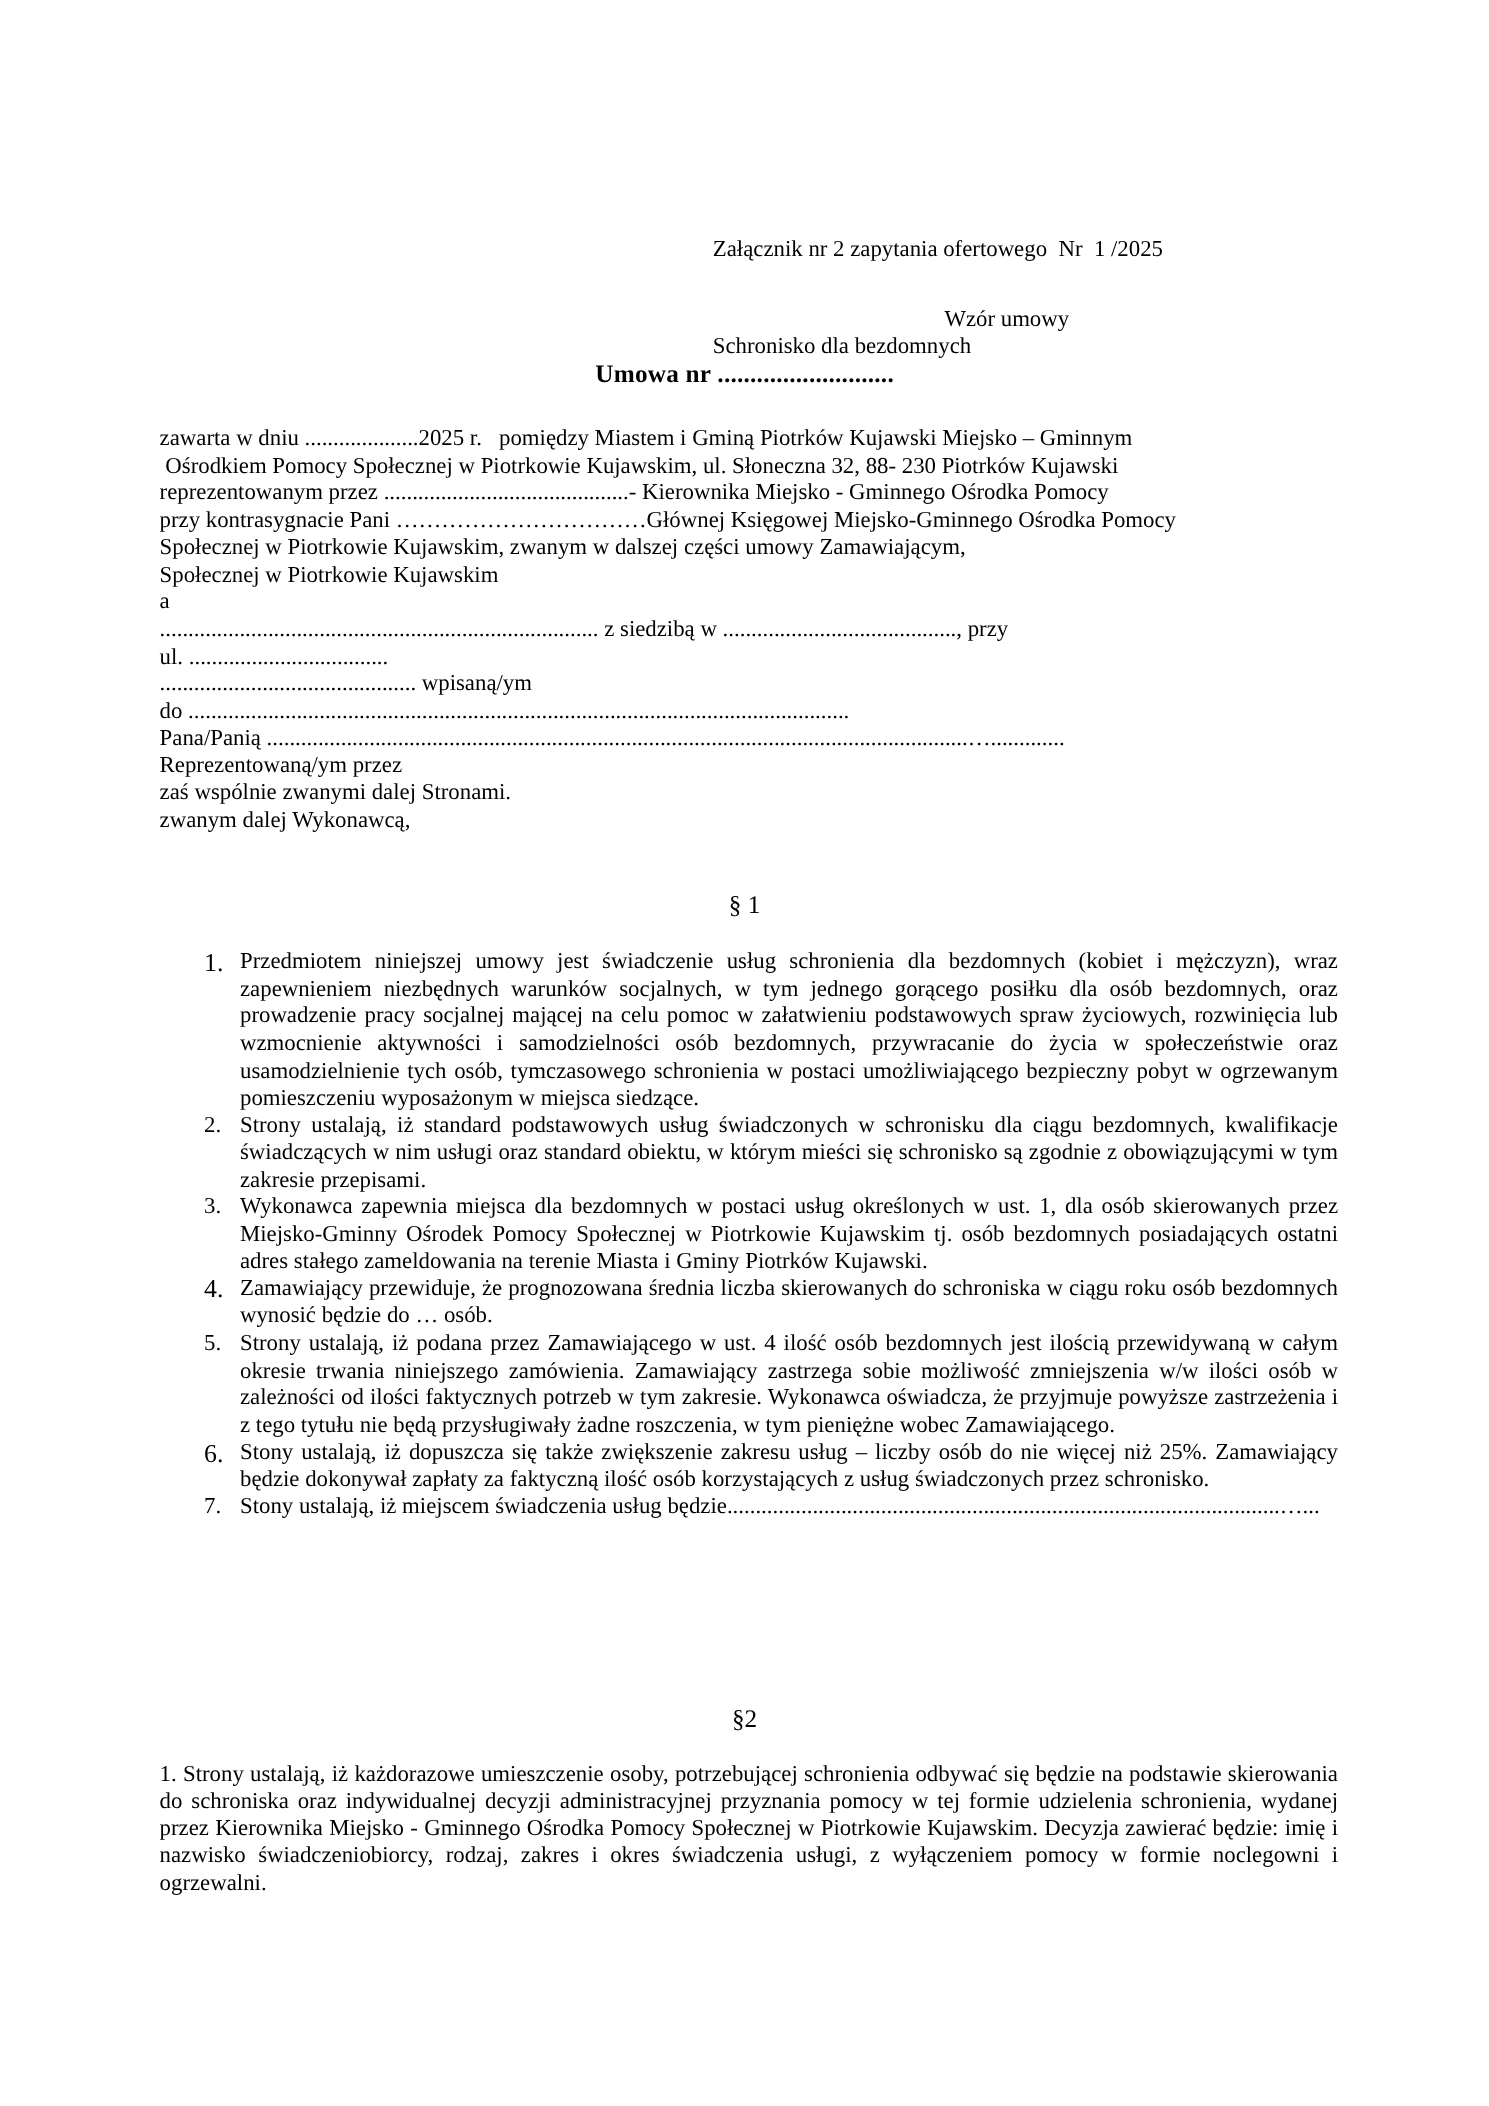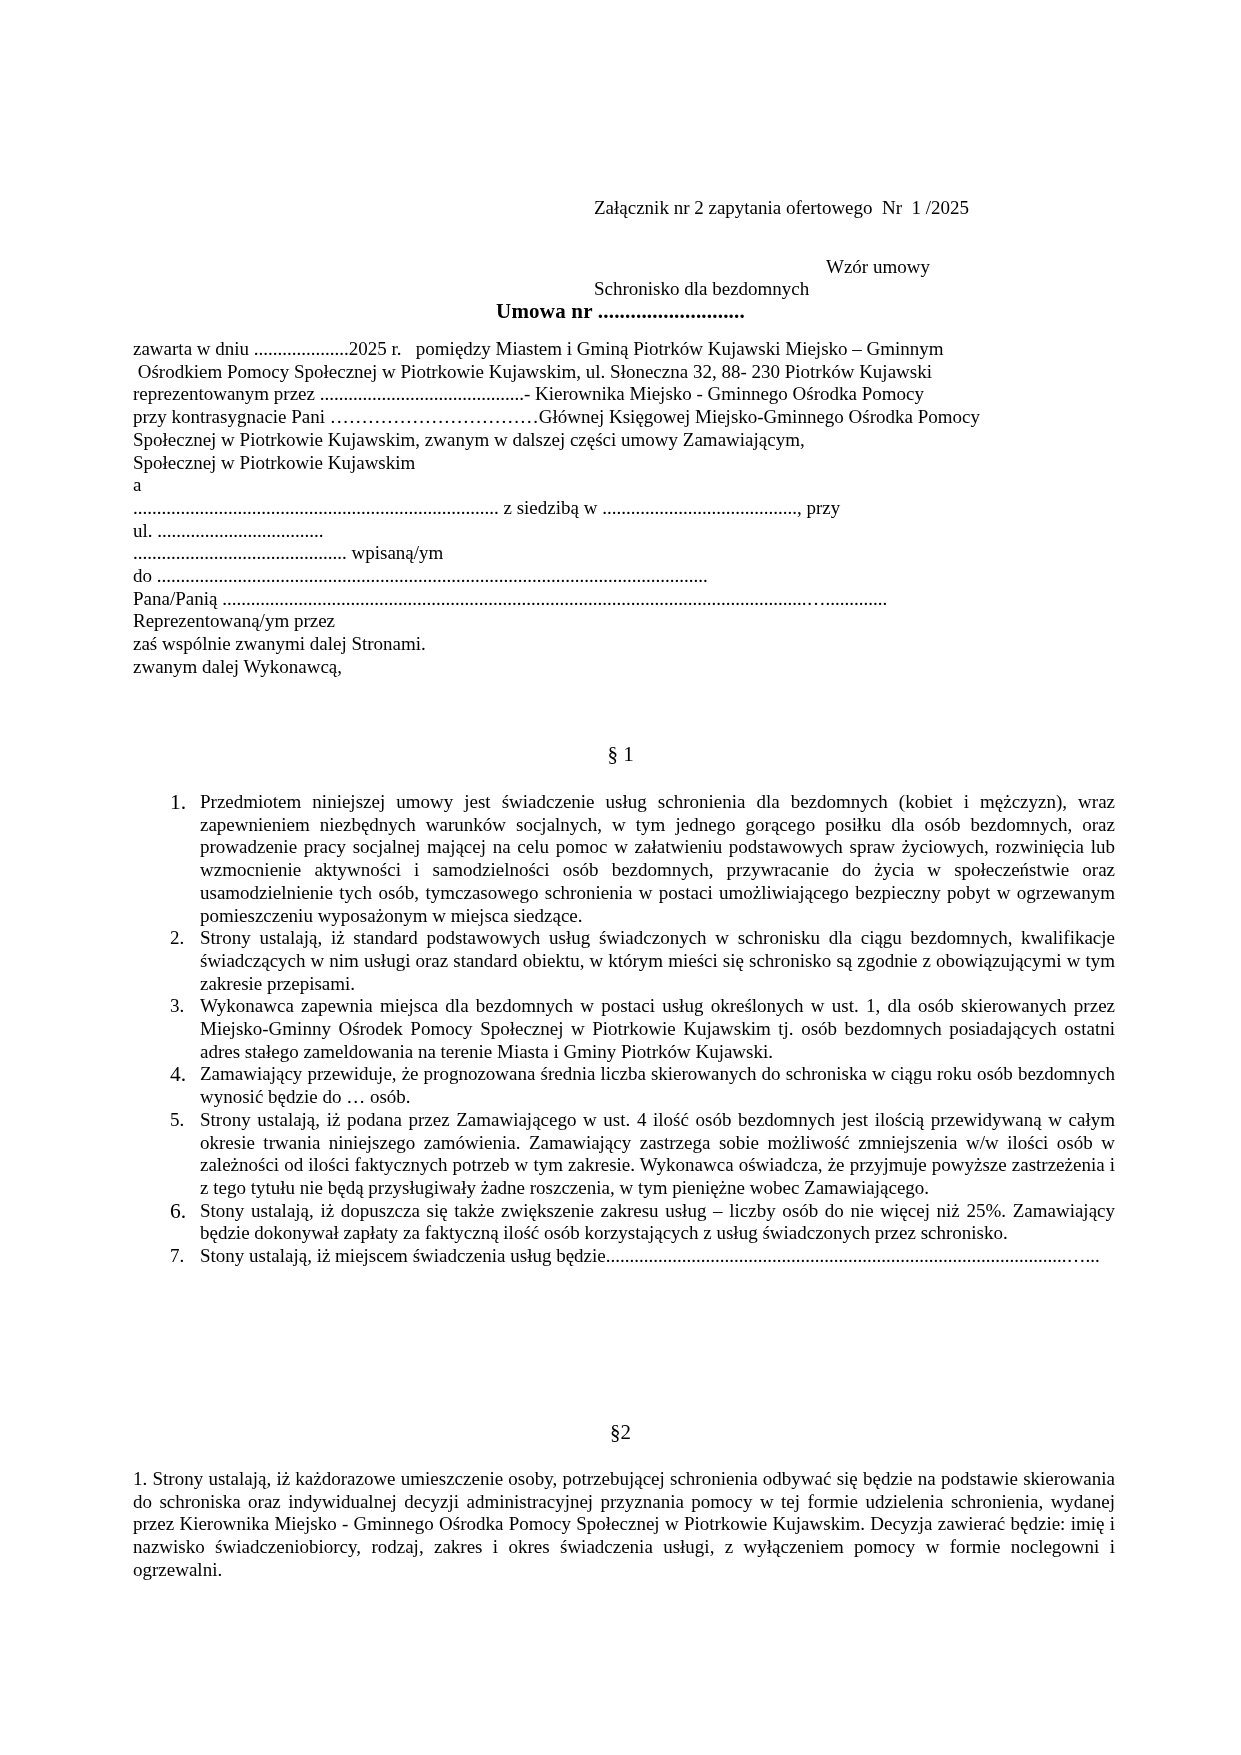--- a/index.html
+++ b/index.html
@@ -22,36 +22,36 @@
   .attachment {
     position: absolute;
     top: 140px;
     left: 594px;
     line-height: 27px;
     white-space: pre-wrap;
   }
   .wzor {
     position: absolute;
     top: 256px;
-    left: 826px;
+    left: 787px;
     white-space: pre-wrap;
   }
   .contract-title {
     position: absolute;
     top: 300px;
     left: 0;
     width: 100%;
     text-align: center;
     font-weight: bold;
     font-size: 21px;
     letter-spacing: 0.2px;
   }
   .intro {
     position: absolute;
-    top: 338px;
+    top: 355px;
     left: 133px;
     right: 120px;
   }
   .intro .line {
     white-space: pre-wrap;
     word-break: break-word;
   }
   .sec-heading {
     position: absolute;
     left: 0;

